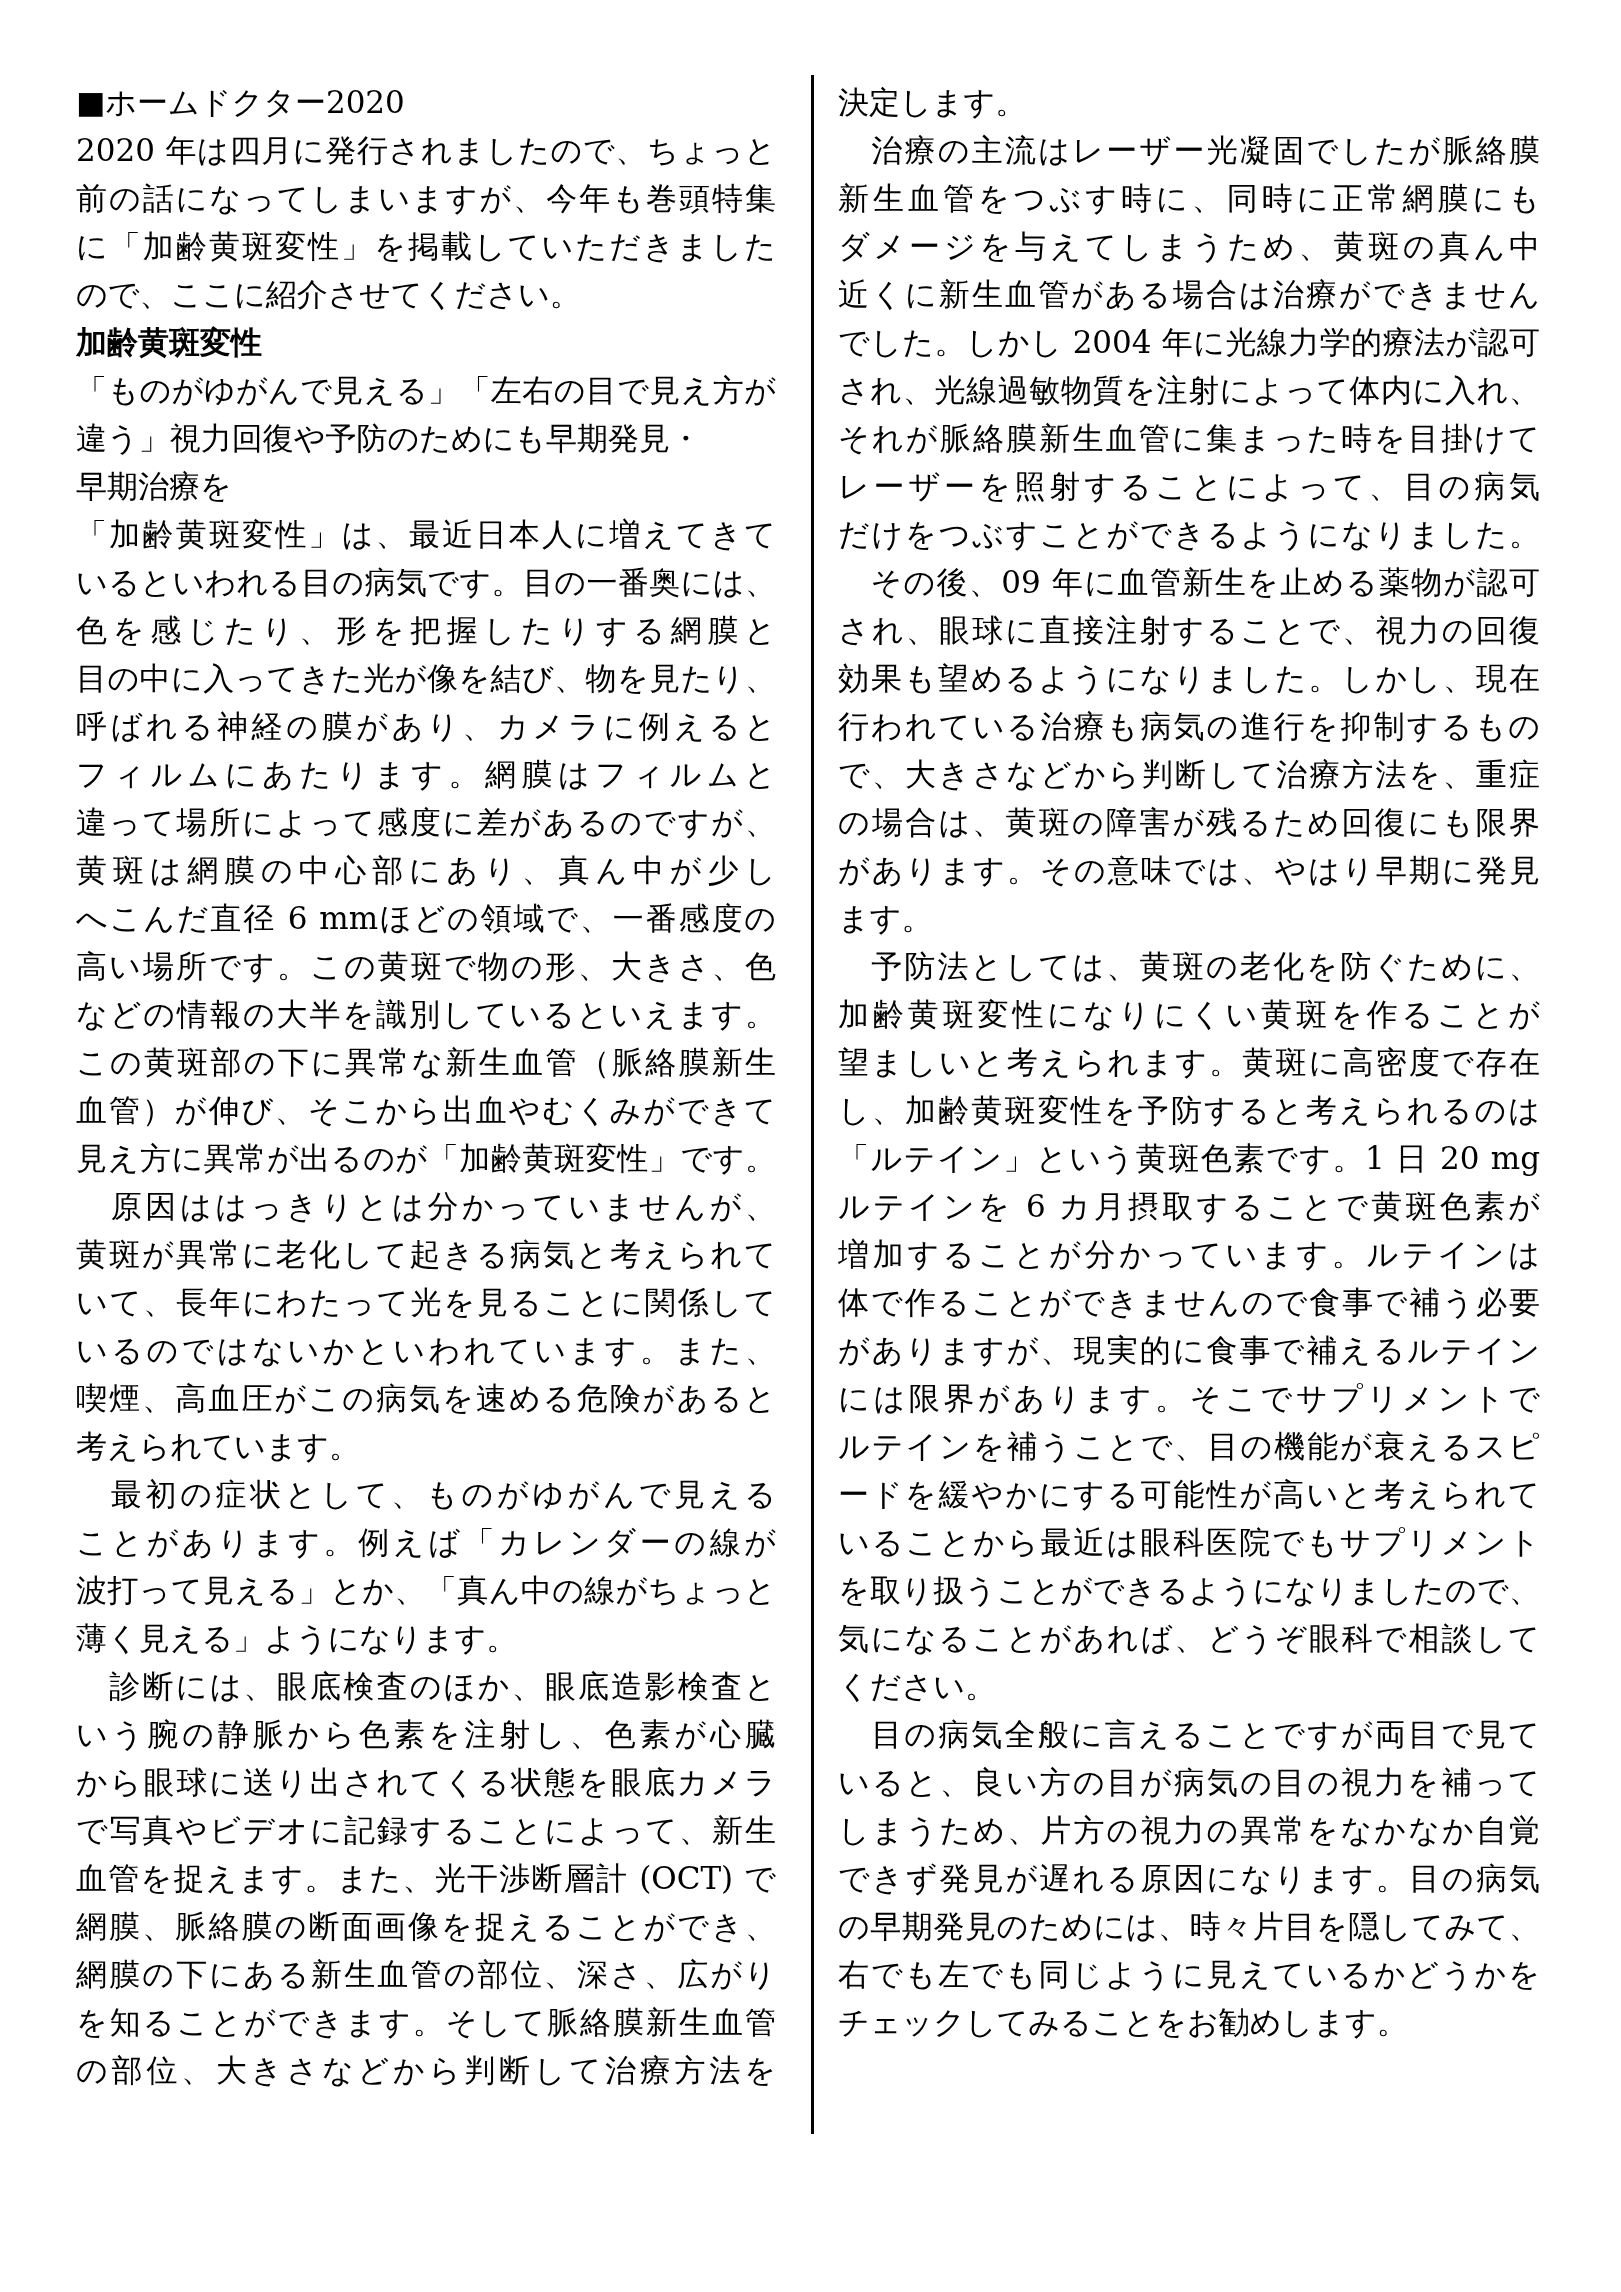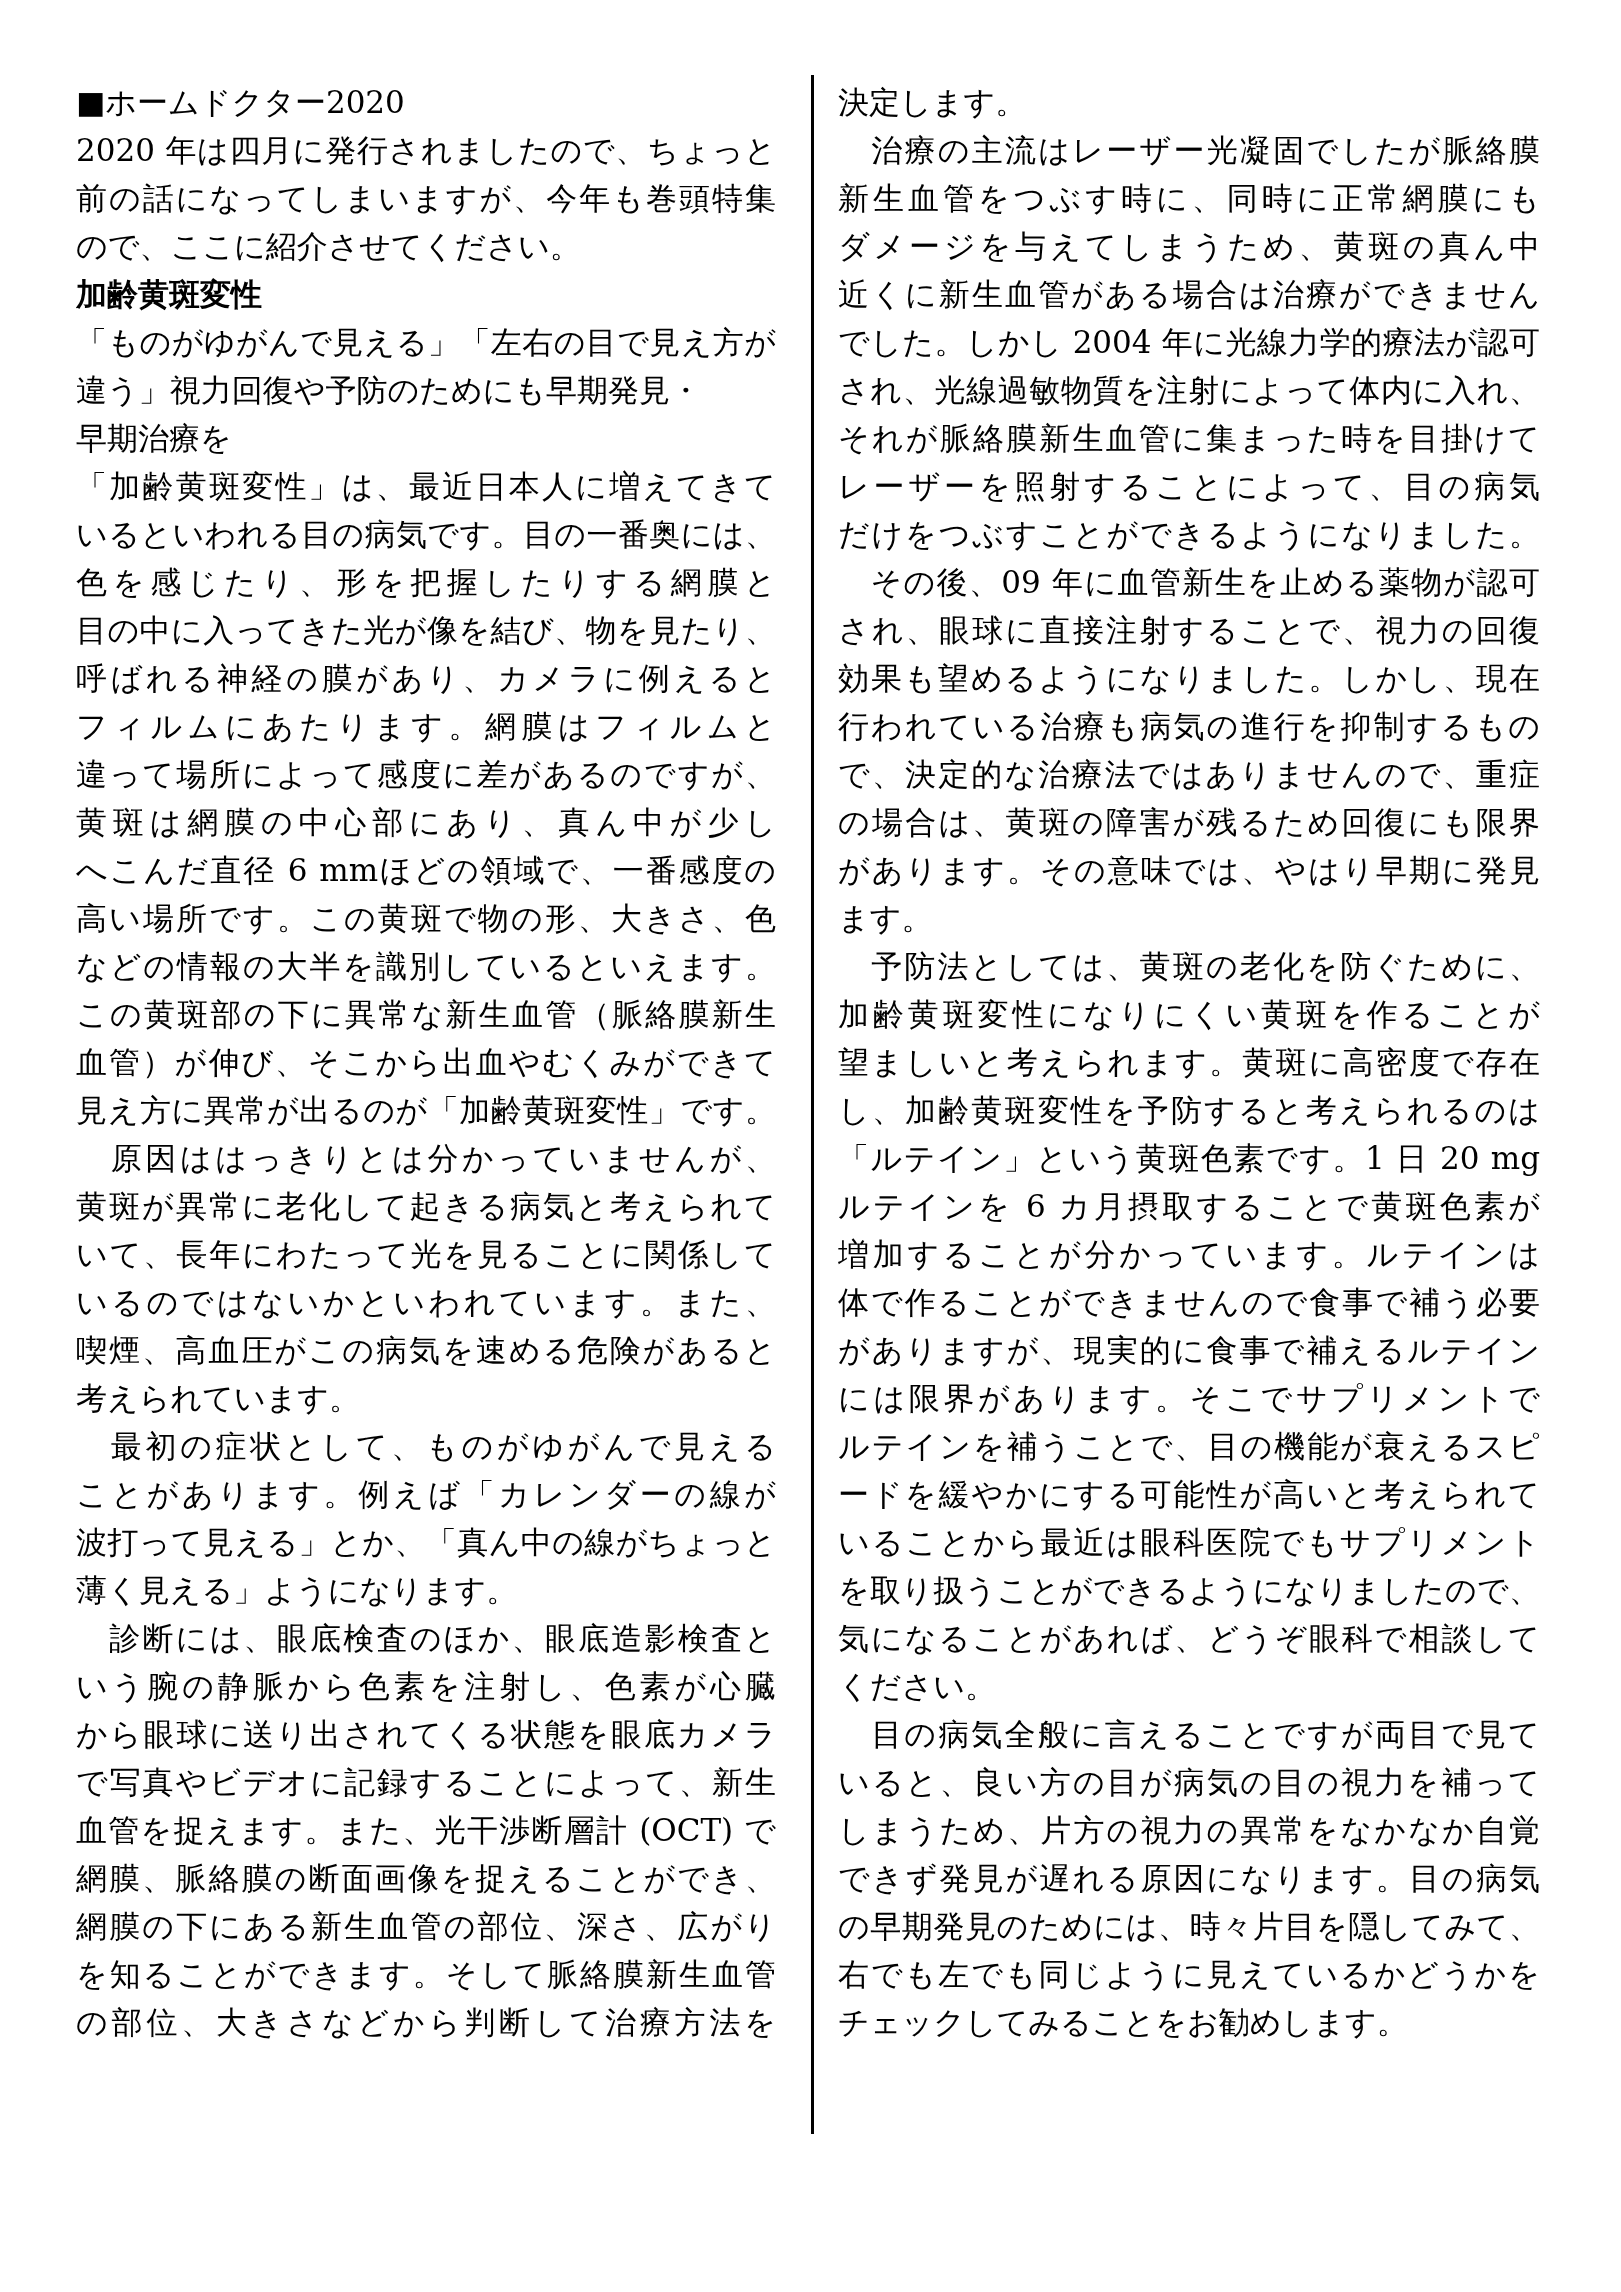--- a/index.html
+++ b/index.html
@@ -49,20 +49,21 @@
 </style>
 </head>
 <body>
 
 <div class="page">
   <div class="divider"></div>
   <div class="column left">
       <div class="line flush">■ホームドクター2020</div>
       <div class="line">2020 年は四月に発行されましたので、ちょっと</div>
       <div class="line">前の話になってしまいますが、今年も巻頭特集</div>
+      <div class="line">に「加齢黄斑変性」を掲載していただきました</div>
       <div class="line flush">ので、ここに紹介させてください。</div>
       <div class="line bold flush">加齢黄斑変性</div>
       <div class="line">「ものがゆがんで見える」「左右の目で見え方が</div>
       <div class="line flush">違う」視力回復や予防のためにも早期発見・</div>
       <div class="line flush">早期治療を</div>
       <div class="line">「加齢黄斑変性」は、最近日本人に増えてきて</div>
       <div class="line">いるといわれる目の病気です。目の一番奥には、</div>
       <div class="line">色を感じたり、形を把握したりする網膜と</div>
       <div class="line">目の中に入ってきた光が像を結び、物を見たり、</div>
       <div class="line">呼ばれる神経の膜があり、カメラに例えると</div>
@@ -103,21 +104,21 @@
       <div class="line">近くに新生血管がある場合は治療ができません</div>
       <div class="line">でした。しかし 2004 年に光線力学的療法が認可</div>
       <div class="line">され、光線過敏物質を注射によって体内に入れ、</div>
       <div class="line">それが脈絡膜新生血管に集まった時を目掛けて</div>
       <div class="line">レーザーを照射することによって、目の病気</div>
       <div class="line">だけをつぶすことができるようになりました。</div>
       <div class="line">　その後、09 年に血管新生を止める薬物が認可</div>
       <div class="line">され、眼球に直接注射することで、視力の回復</div>
       <div class="line">効果も望めるようになりました。しかし、現在</div>
       <div class="line">行われている治療も病気の進行を抑制するもの</div>
-      <div class="line">で、決定的な治療法ではありませんので、重症</div>
+      <div class="line">で、大きさなどから判断して治療方法を、重症</div>
       <div class="line">の場合は、黄斑の障害が残るため回復にも限界</div>
       <div class="line">があります。その意味では、やはり早期に発見</div>
       <div class="line flush">ます。</div>
       <div class="line">　予防法としては、黄斑の老化を防ぐために、</div>
       <div class="line">加齢黄斑変性になりにくい黄斑を作ることが</div>
       <div class="line">望ましいと考えられます。黄斑に高密度で存在</div>
       <div class="line">し、加齢黄斑変性を予防すると考えられるのは</div>
       <div class="line">「ルテイン」という黄斑色素です。1 日 20 mgの</div>
       <div class="line">ルテインを 6 カ月摂取することで黄斑色素が</div>
       <div class="line">増加することが分かっています。ルテインは</div>

